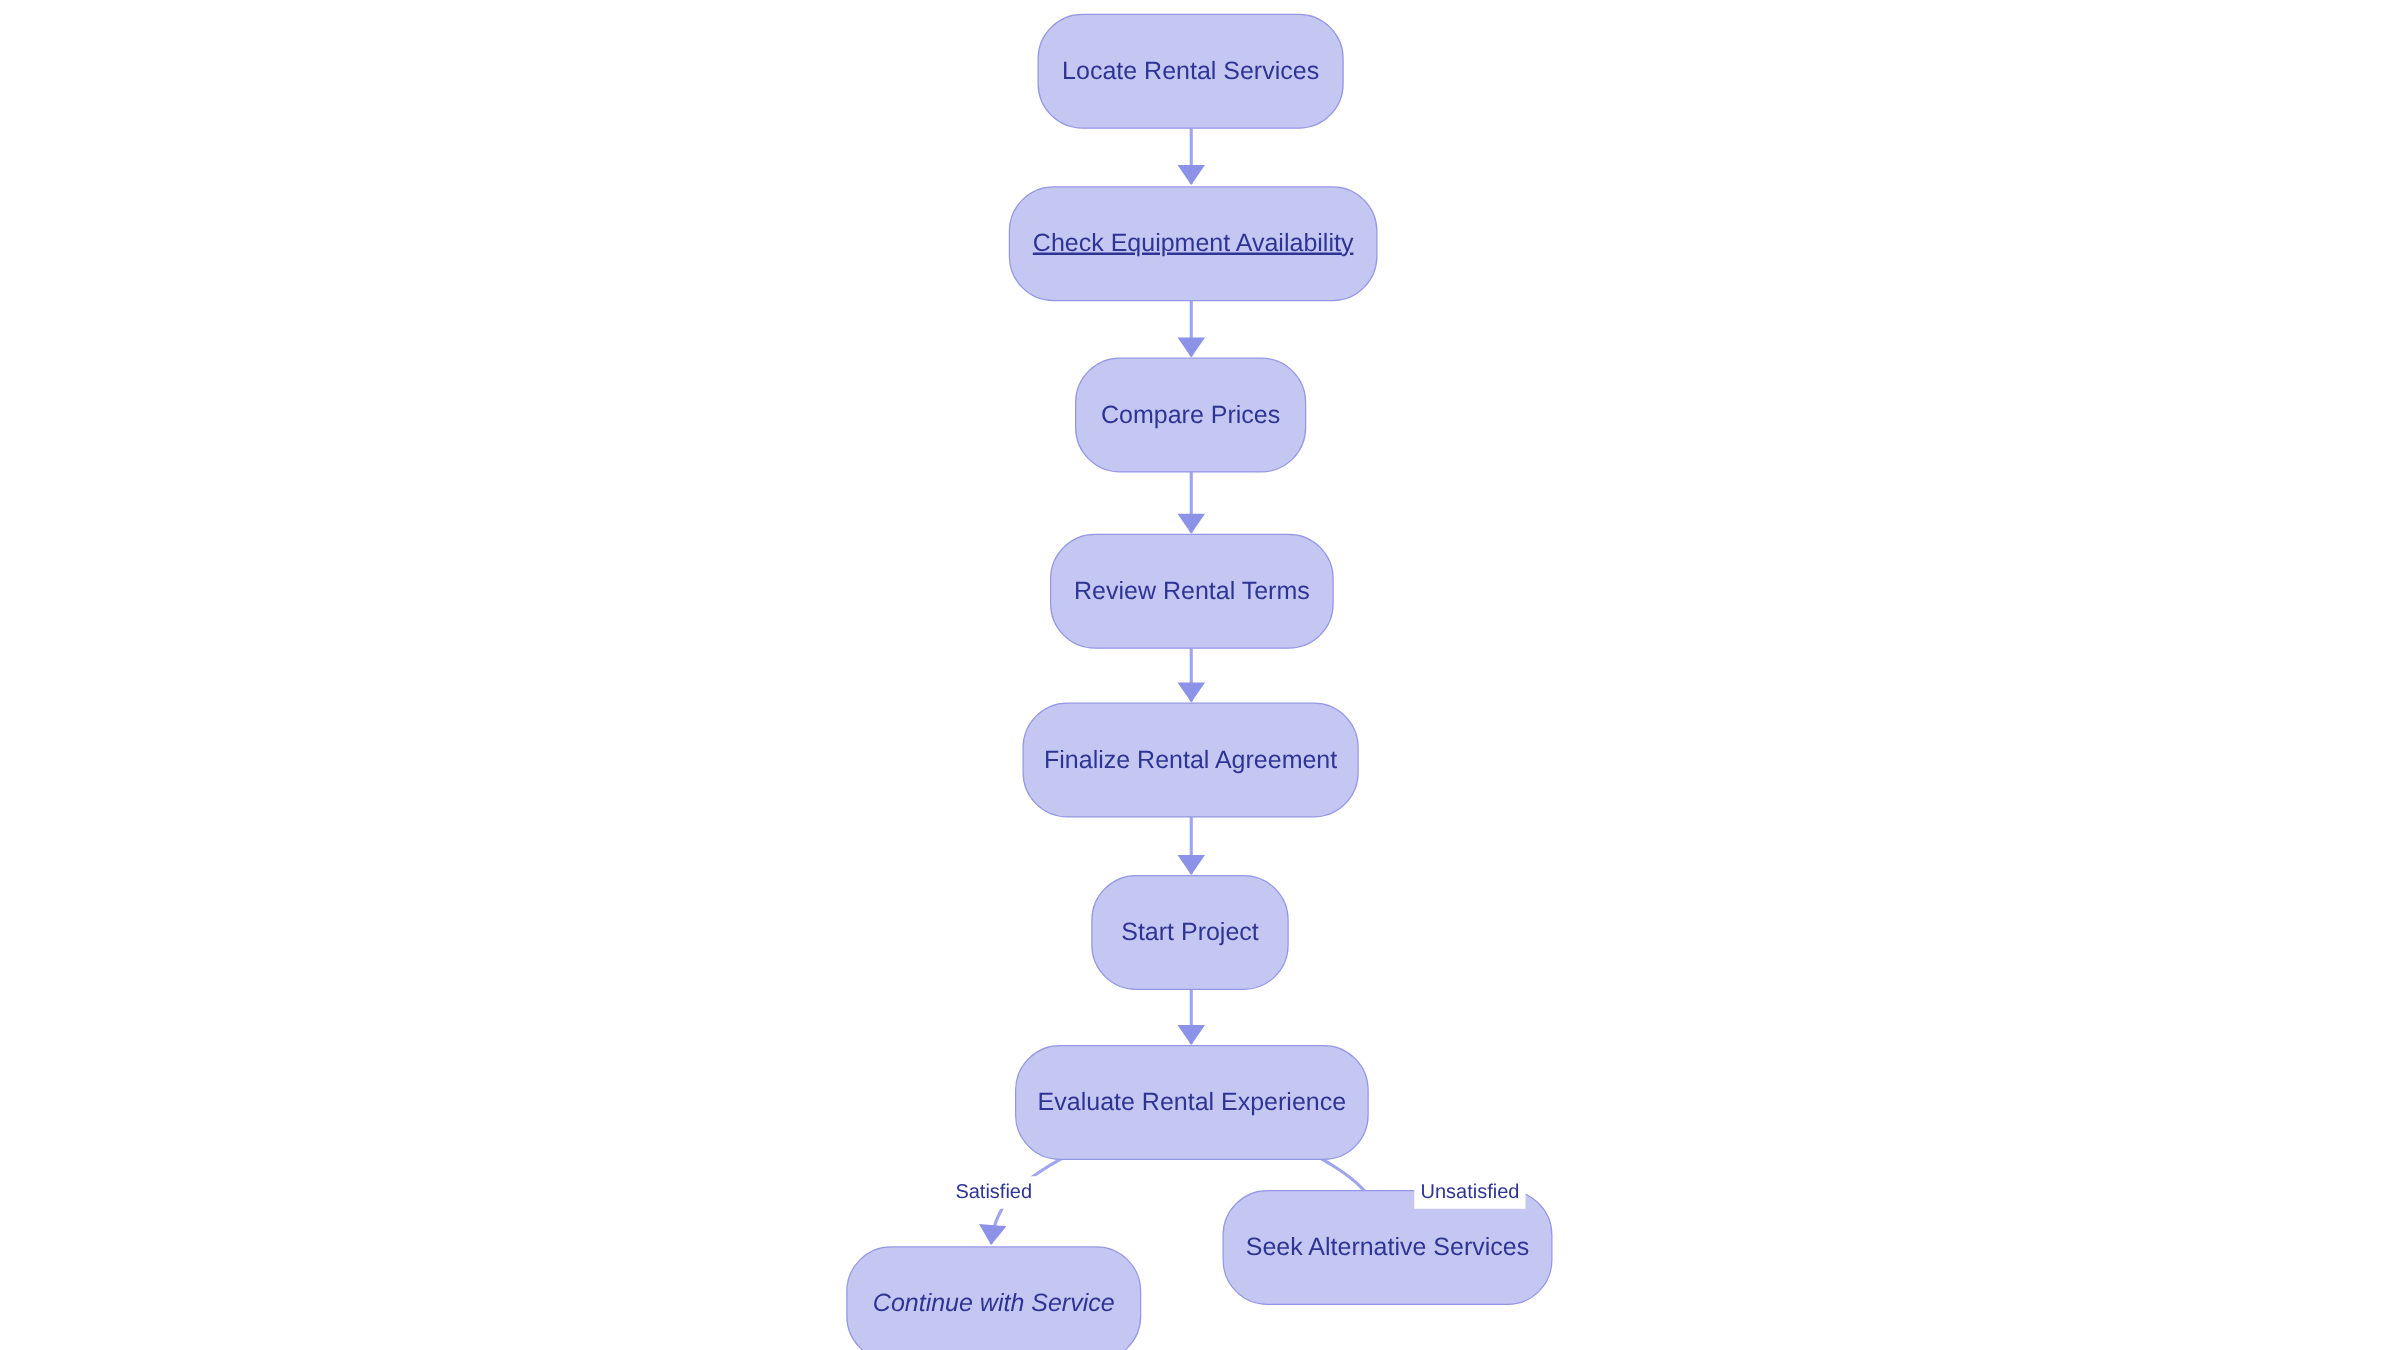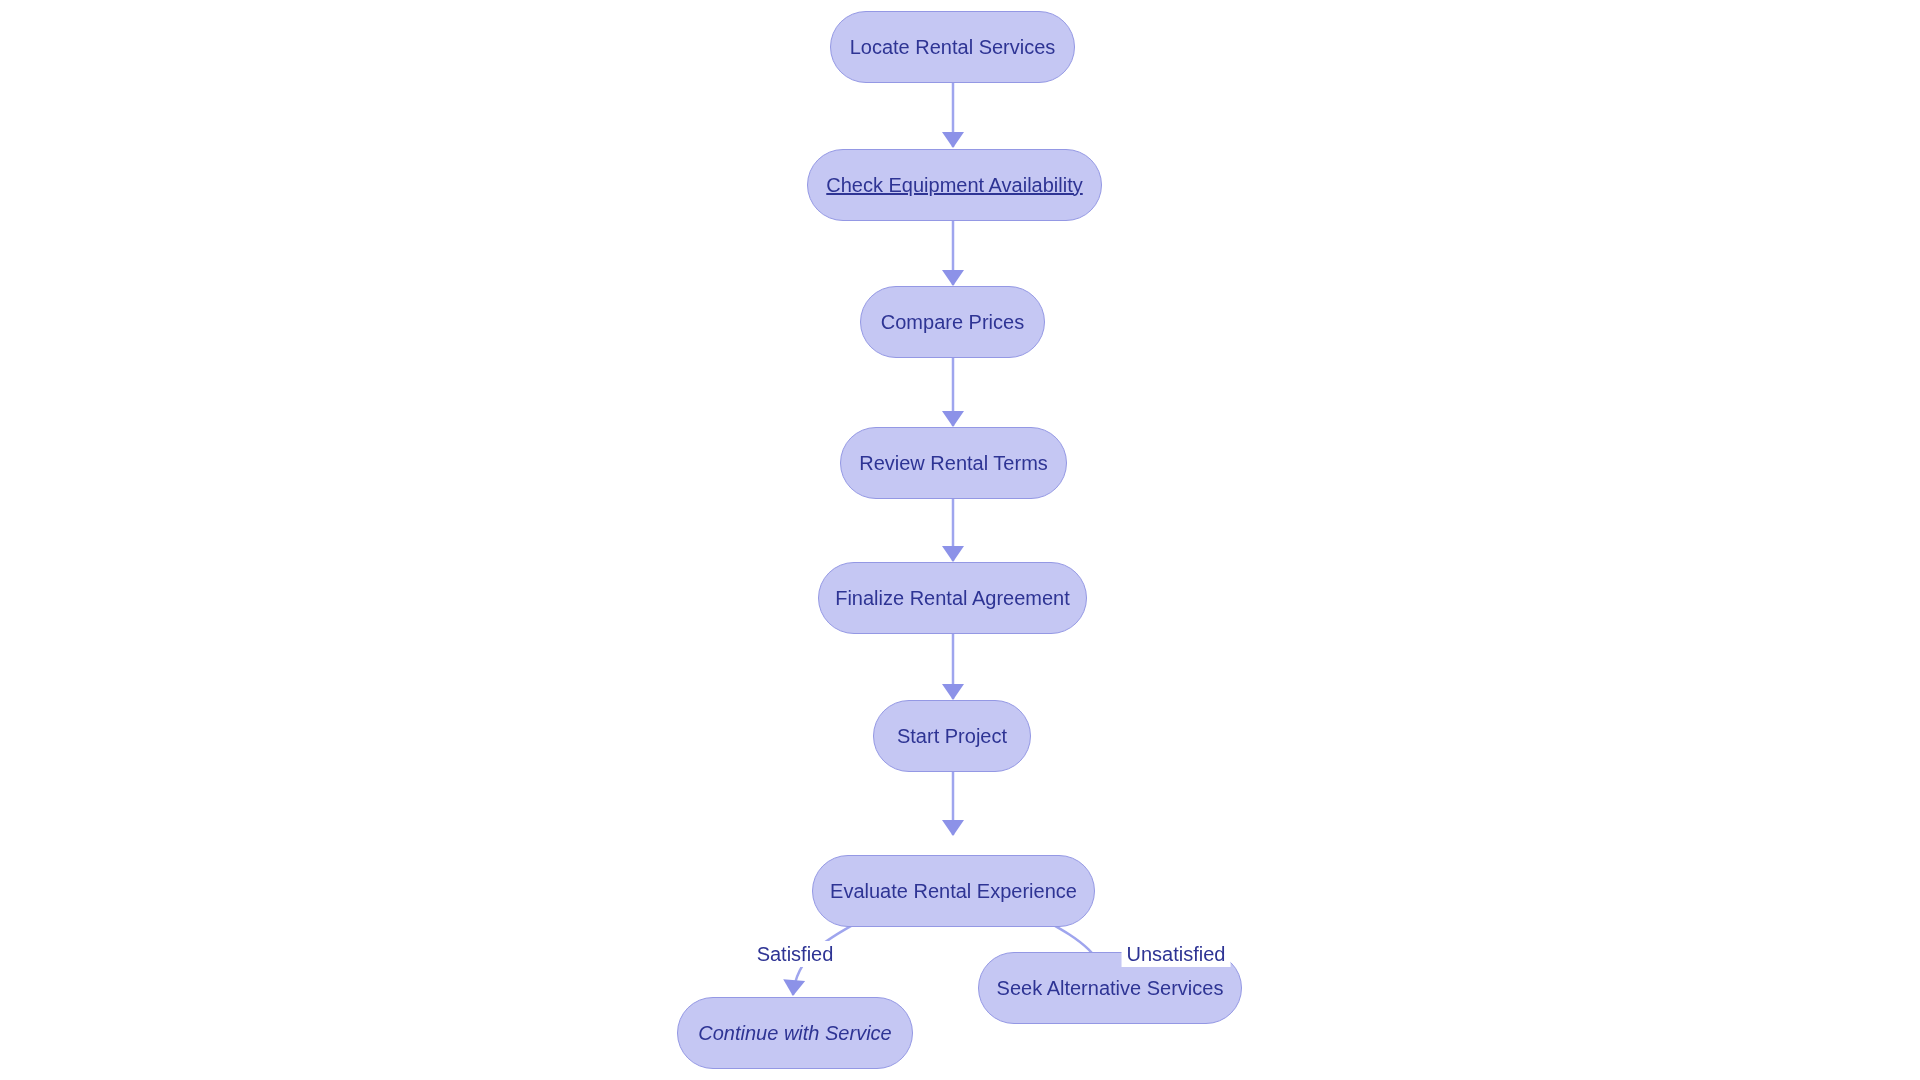--- a/index.html
+++ b/index.html
@@ -27,38 +27,38 @@
     z-index: 0;
   }
   .edge {
     stroke: var(--edge);
     stroke-width: 2.5;
     fill: none;
   }
   .ah { fill: var(--arrowhead); }
   .node {
     position: absolute;
-    height: 72px;
+    height: 92px;
     border-radius: 36px;
     background: var(--node-fill);
     border: 1.5px solid var(--node-border);
     color: var(--node-text);
     display: flex;
     align-items: center;
     justify-content: center;
     font-size: 20px;
     white-space: nowrap;
     z-index: 1;
   }
   .edge-label {
     position: absolute;
     transform: translate(-50%, -50%);
     background: var(--background);
     color: var(--node-text);
-    font-size: 20px;
+    font-size: 16px;
     line-height: 26px;
     padding: 0 5px;
     white-space: nowrap;
     z-index: 2;
   }
 </style>
 </head>
 <body>
 
 <div class="canvas">
@@ -84,21 +84,21 @@
   <div class="node" style="left:807px; top:149px; width:295px;text-decoration:underline;">Check Equipment Availability</div>
 
   <div class="node" style="left:860px; top:286px; width:185px;">Compare Prices</div>
 
   <div class="node" style="left:840px; top:427px; width:227px;">Review Rental Terms</div>
 
   <div class="node" style="left:818px; top:562px; width:269px;">Finalize Rental Agreement</div>
 
   <div class="node" style="left:873px; top:700px; width:158px;">Start Project</div>
 
-  <div class="node" style="left:812px; top:836px; width:283px;margin-top:19px;">Evaluate Rental Experience</div>
+  <div class="node" style="left:812px; top:836px; width:283px;">Evaluate Rental Experience</div>
 
   <div class="node" style="left:677px; top:997px; width:236px;font-style:italic;">Continue with Service</div>
 
   <div class="node" style="left:978px; top:952px; width:264px;text-align:center;">Seek Alternative Services</div>
 
   <div class="edge-label" style="left:795px; top:954px;">Satisfied</div>
 
   <div class="edge-label" style="left:1176px; top:954px;">Unsatisfied</div>
 
 </div>

